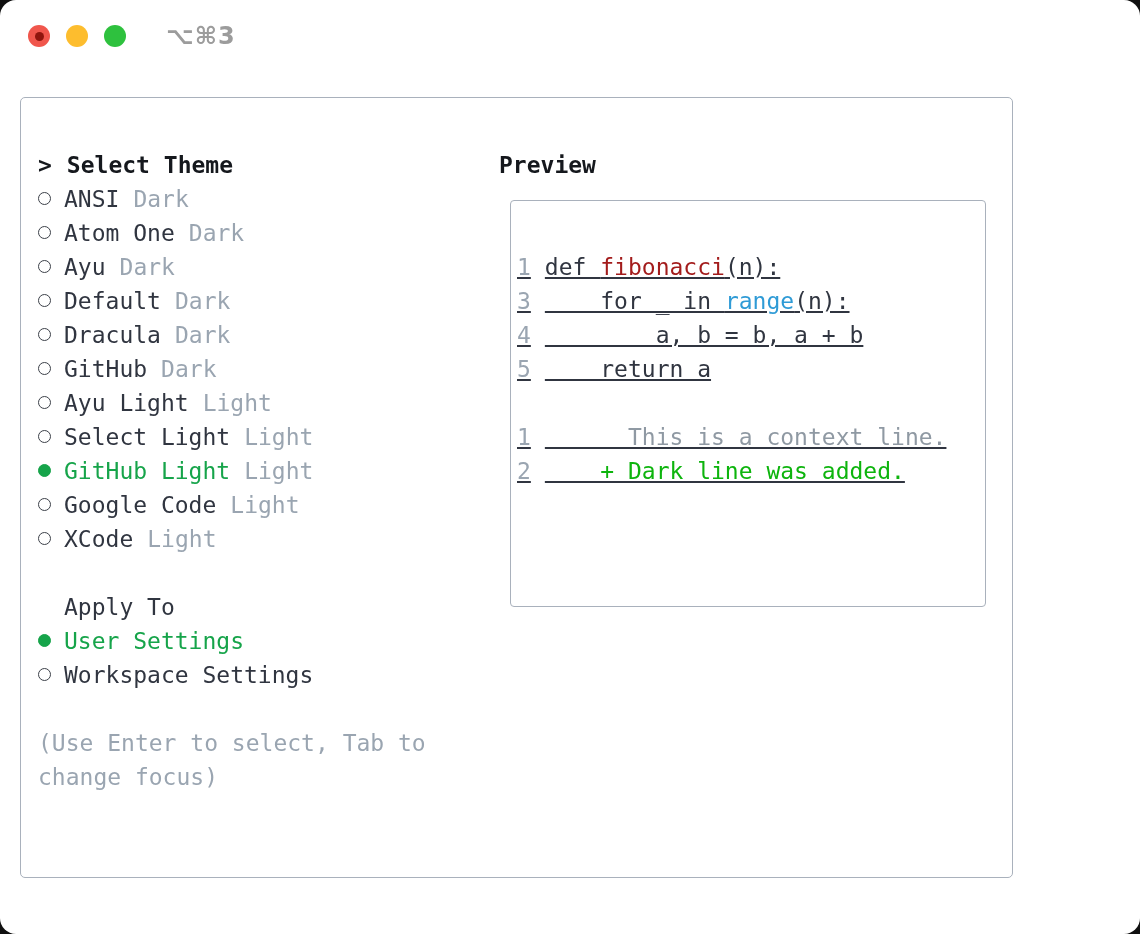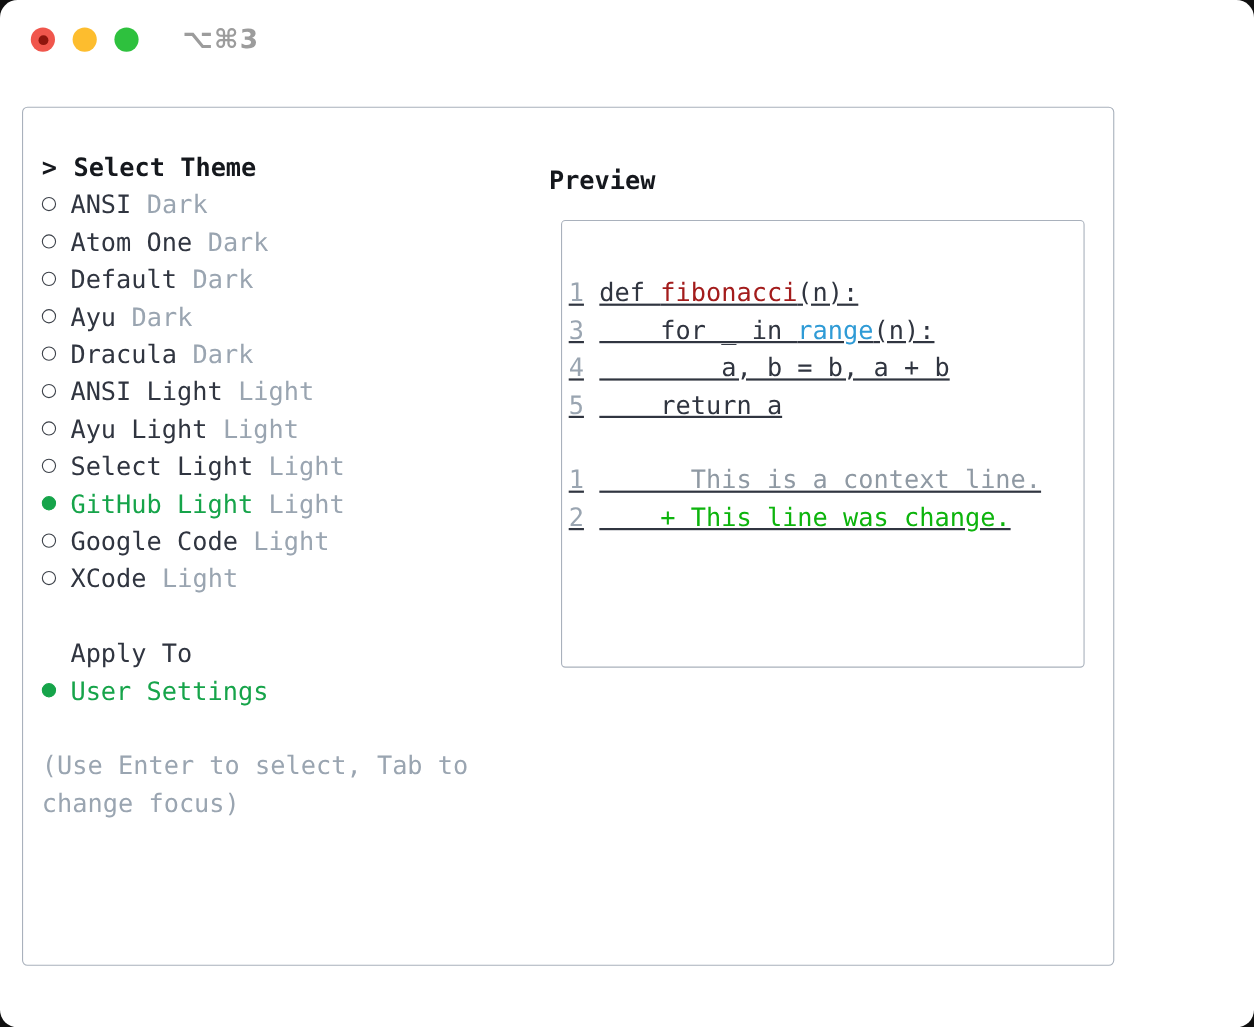--- a/index.html
+++ b/index.html
@@ -34,21 +34,21 @@
     font-family:"DejaVu Sans", sans-serif;font-size:24px;font-weight:600;
     color:var(--titlebar_text);letter-spacing:1px;
   }
   
   .content-box{
     position:absolute;left:20px;top:97px;width:993px;height:781px;
     border:1.5px solid var(--border);border-radius:5px;background:var(--window_bg);
     box-sizing:border-box;
   }
   
-  .left-col{position:absolute;left:38px;top:136px;width:440px;}
+  .left-col{position:absolute;left:38px;top:148px;width:440px;}
   .row{height:34px;line-height:34px;white-space:pre;}
   .row.blank{height:34px;}
   .cursor{font-weight:bold;color:var(--heading_ink);margin-right:15px;}
   .heading{font-weight:bold;color:var(--heading_ink);}
   .marker{
     display:inline-block;width:13px;height:13px;border-radius:50%;
     border:1.5px solid var(--circle_stroke);box-sizing:border-box;
     margin-right:13px;vertical-align:middle;position:relative;top:-2px;
   }
   .marker.filled{background:var(--green);border-color:var(--green);}
@@ -91,38 +91,39 @@
 
   <div class="content-box"></div>
 
   <div class="left-col">
     <div class="row"><span class="cursor">&gt;</span><span class="heading">Select Theme</span>
     </div>
 
     <div id="theme-list">
         <div class="row item"><span class="marker"></span><span class="t-name">ANSI</span><span class="t-variant">Dark</span></div>
         <div class="row item"><span class="marker"></span><span class="t-name">Atom One</span><span class="t-variant">Dark</span></div>
+        <div class="row item"><span class="marker"></span><span class="t-name">Ayu</span><span class="t-variant">Dark</span></div>
         <div class="row item"><span class="marker"></span><span class="t-name">Default</span><span class="t-variant">Dark</span></div>
-        <div class="row item"><span class="marker"></span><span class="t-name">Ayu</span><span class="t-variant">Dark</span></div>
         <div class="row item"><span class="marker"></span><span class="t-name">Dracula</span><span class="t-variant">Dark</span></div>
-        <div class="row item"><span class="marker"></span><span class="t-name">ANSI Light</span><span class="t-variant">Light</span></div>
+        <div class="row item"><span class="marker"></span><span class="t-name">GitHub</span><span class="t-variant">Dark</span></div>
         <div class="row item"><span class="marker"></span><span class="t-name">Ayu Light</span><span class="t-variant">Light</span></div>
         <div class="row item"><span class="marker"></span><span class="t-name">Select Light</span><span class="t-variant">Light</span></div>
         <div class="row item selected"><span class="marker filled"></span><span class="t-name">GitHub Light</span><span class="t-variant">Light</span></div>
         <div class="row item"><span class="marker"></span><span class="t-name">Google Code</span><span class="t-variant">Light</span></div>
         <div class="row item"><span class="marker"></span><span class="t-name">XCode</span><span class="t-variant">Light</span></div>
       </div>
 
     <div class="row blank"></div>
 
     <div class="row apply-title"><span>Apply To</span>
     </div>
 
     <div id="apply-list">
         <div class="row item selected"><span class="marker filled"></span><span class="t-name">User Settings</span></div>
+        <div class="row item"><span class="marker"></span><span class="t-name">Workspace Settings</span></div>
       </div>
 
     <div class="row blank"></div>
 
     <div>
       <div class="row hint-line">(Use Enter to select, Tab to</div>
       <div class="row hint-line">change focus)</div>
     </div>
   </div>
 
@@ -130,17 +131,17 @@
   <div class="preview-box">
     <div id="code-lines">
         <div class="pline"><span class="ln">1</span><span class="tok-text">def </span><span class="tok-func">fibonacci</span><span class="tok-text">(n):</span></div>
         <div class="pline"><span class="ln">3</span><span class="tok-text">    for _ in </span><span class="tok-builtin">range</span><span class="tok-text">(n):</span></div>
         <div class="pline"><span class="ln">4</span><span class="tok-text">        a, b = b, a + b</span></div>
         <div class="pline"><span class="ln">5</span><span class="tok-text">    return a</span></div>
       </div>
     <div class="pline blank"></div>
     <div id="diff-lines">
         <div class="pline"><span class="ln">1</span><span class="tok-context">      This is a context line.</span></div>
-        <div class="pline"><span class="ln">2</span><span class="tok-added">    + This line was change.</span></div>
+        <div class="pline"><span class="ln">2</span><span class="tok-added">    + Dark line was added.</span></div>
       </div>
   </div>
 
 </div>
 
 </body></html>

